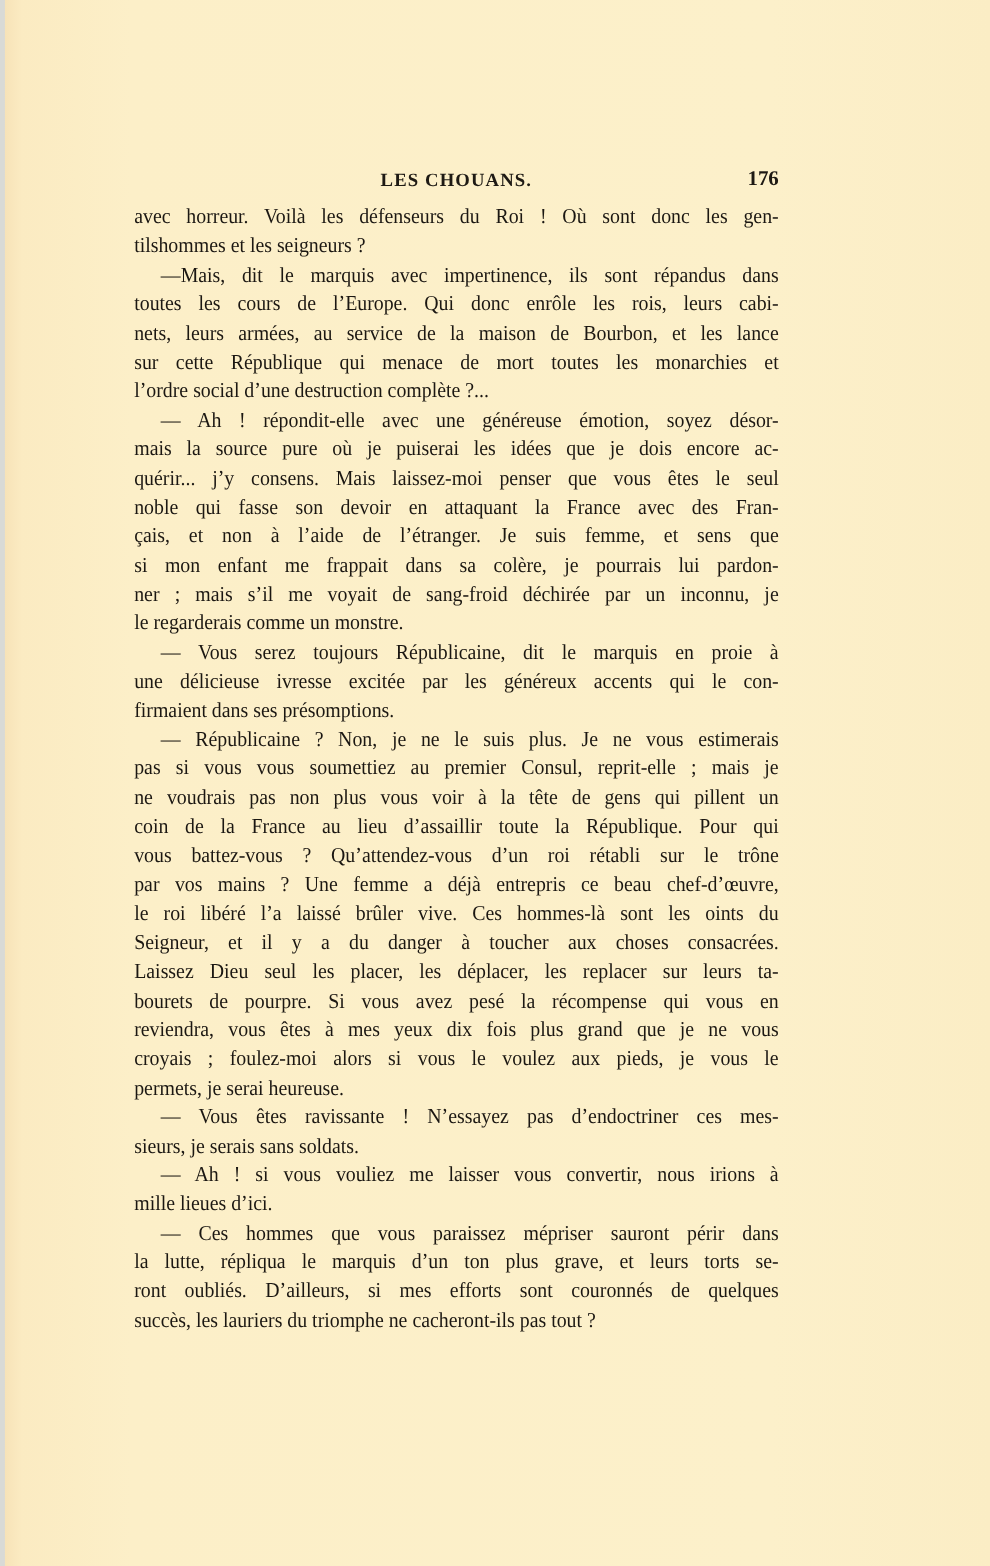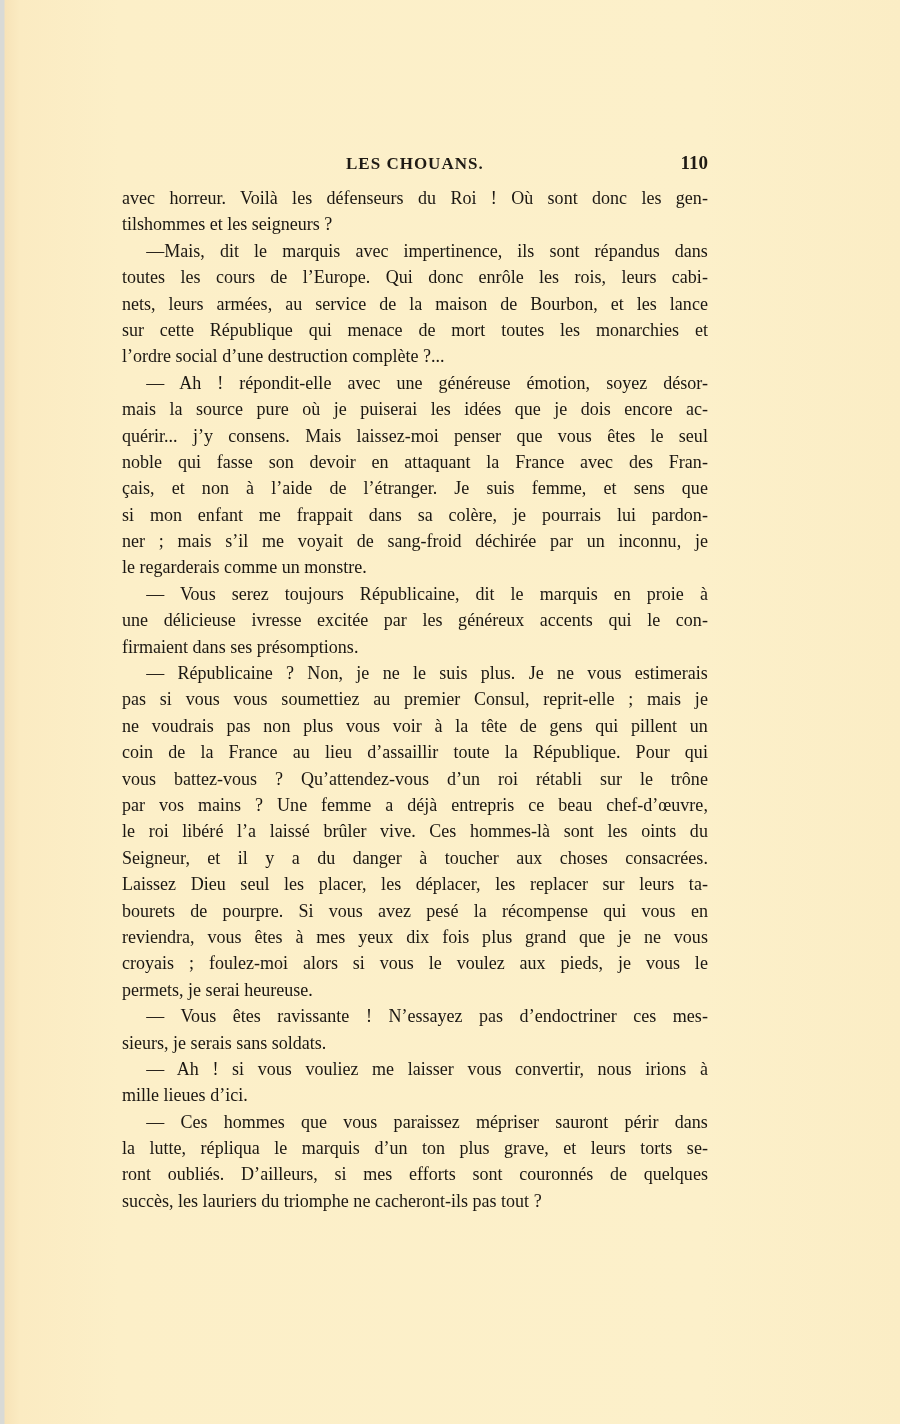--- a/index.html
+++ b/index.html
@@ -70,21 +70,21 @@
     .line.indent {
       padding-left: 26px;
     }
   </style>
 </head>
 <body>
 
 <div class="page">
   <div class="running-head">
     <span class="running-title">LES CHOUANS.</span>
-    <span class="page-number">110</span>
+    <span class="page-number">176</span>
   </div>
   <div class="text-block" id="text-block">
       <span class="line">avec horreur. Voilà les défenseurs du Roi ! Où sont donc les gen-</span>
       <span class="line last">tilshommes et les seigneurs ?</span>
       <span class="line indent">—Mais, dit le marquis avec impertinence, ils sont répandus dans</span>
       <span class="line">toutes les cours de l’Europe. Qui donc enrôle les rois, leurs cabi-</span>
       <span class="line">nets, leurs armées, au service de la maison de Bourbon, et les lance</span>
       <span class="line">sur cette République qui menace de mort toutes les monarchies et</span>
       <span class="line last">l’ordre social d’une destruction complète ?...</span>
       <span class="line indent">— Ah ! répondit-elle avec une généreuse émotion, soyez désor-</span>

